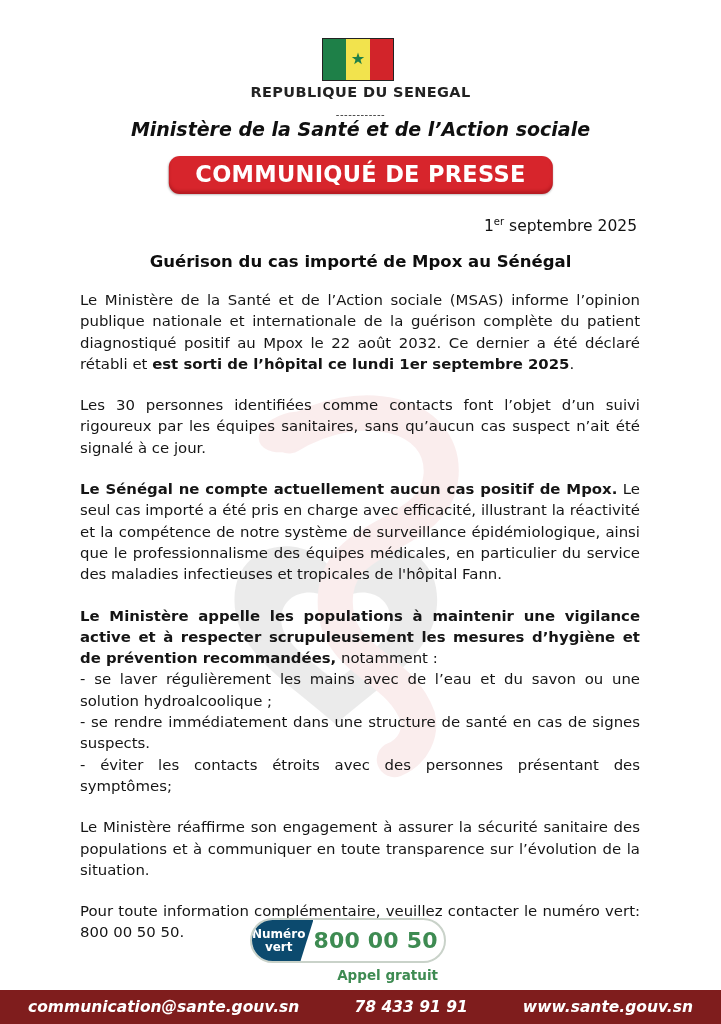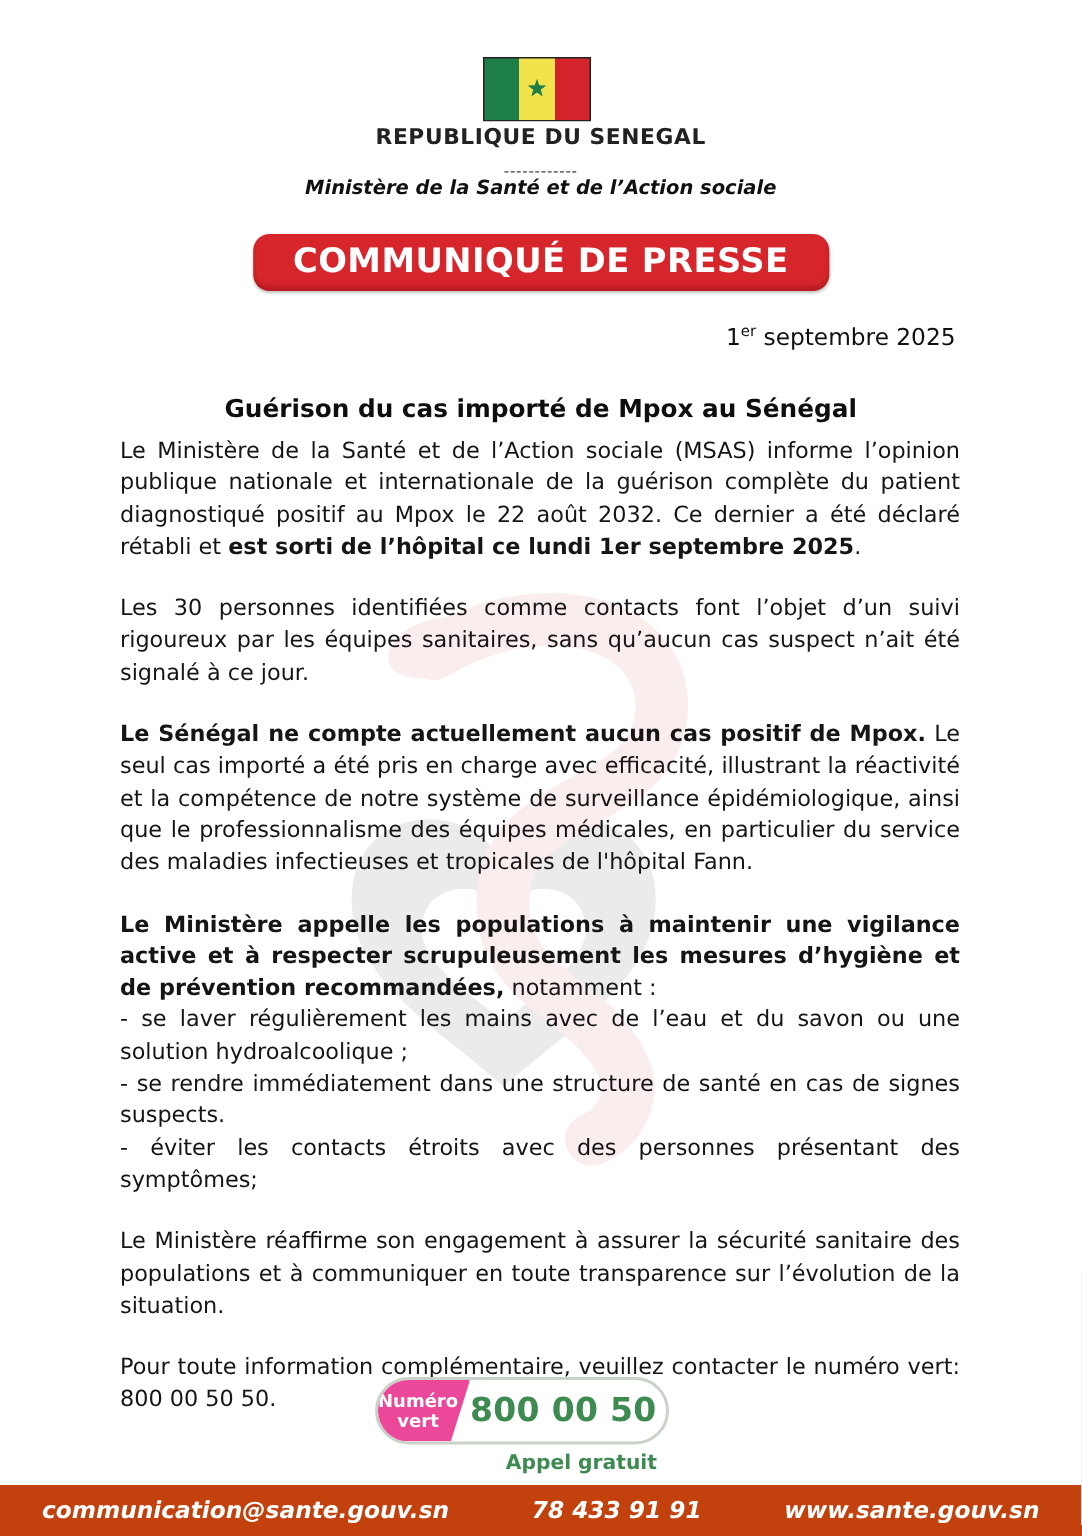--- a/index.html
+++ b/index.html
@@ -53,21 +53,21 @@
     color: #3a3a3a;
   }
   .dashes {
     top: 109px;
     font-size: 10px;
     letter-spacing: 0.5px;
     color: #333;
   }
   .ministry-line {
     top: 118px;
-    font-size: 13px;
+    font-size: 19px;
     font-weight: bold;
     font-style: italic;
     color: #101010;
   }
   .banner {
     position: absolute;
     top: 156px;
     left: 50%;
     transform: translateX(-50%);
     background: #d7252c;
@@ -92,21 +92,20 @@
   .date-line sup { font-size: 10px; }
   .doc-title {
     position: absolute;
     top: 252px;
     left: 0;
     right: 0;
     text-align: center;
     font-size: 16.5px;
     font-weight: bold;
     color: #0e0e0e;
-    margin-top: 11px;
   }
 
   
   .watermark {
     position: absolute;
     left: 172px;
     top: 368px;
     width: 390px;
     height: 440px;
     opacity: 0.08;
@@ -139,21 +138,21 @@
     align-items: stretch;
     width: 196px;
     height: 45px;
     background: #ffffff;
     border: 2px solid #c9d2c9;
     border-radius: 24px;
     overflow: hidden;
   }
   .green-pill-left {
     width: 64px;
-    background: #ec4899;
+    background: #0c4a6e;
     clip-path: polygon(0 0, 100% 0, 79% 100%, 0 100%);
     color: #ffffff;
     font-weight: bold;
     font-size: 12px;
     line-height: 12.5px;
     display: flex;
     flex-direction: column;
     justify-content: center;
     align-items: center;
     padding-right: 8px;
@@ -179,21 +178,21 @@
     font-size: 13.5px;
   }
 
   
   .footer {
     position: absolute;
     left: 0;
     right: 0;
     top: 990px;
     height: 34px;
-    background: #c2410c;
+    background: #7f1d1d;
     color: #ffffff;
     display: flex;
     align-items: center;
     justify-content: space-between;
     padding: 0 28px;
     font-size: 15.5px;
     font-weight: bold;
     font-style: italic;
   }
 </style>

